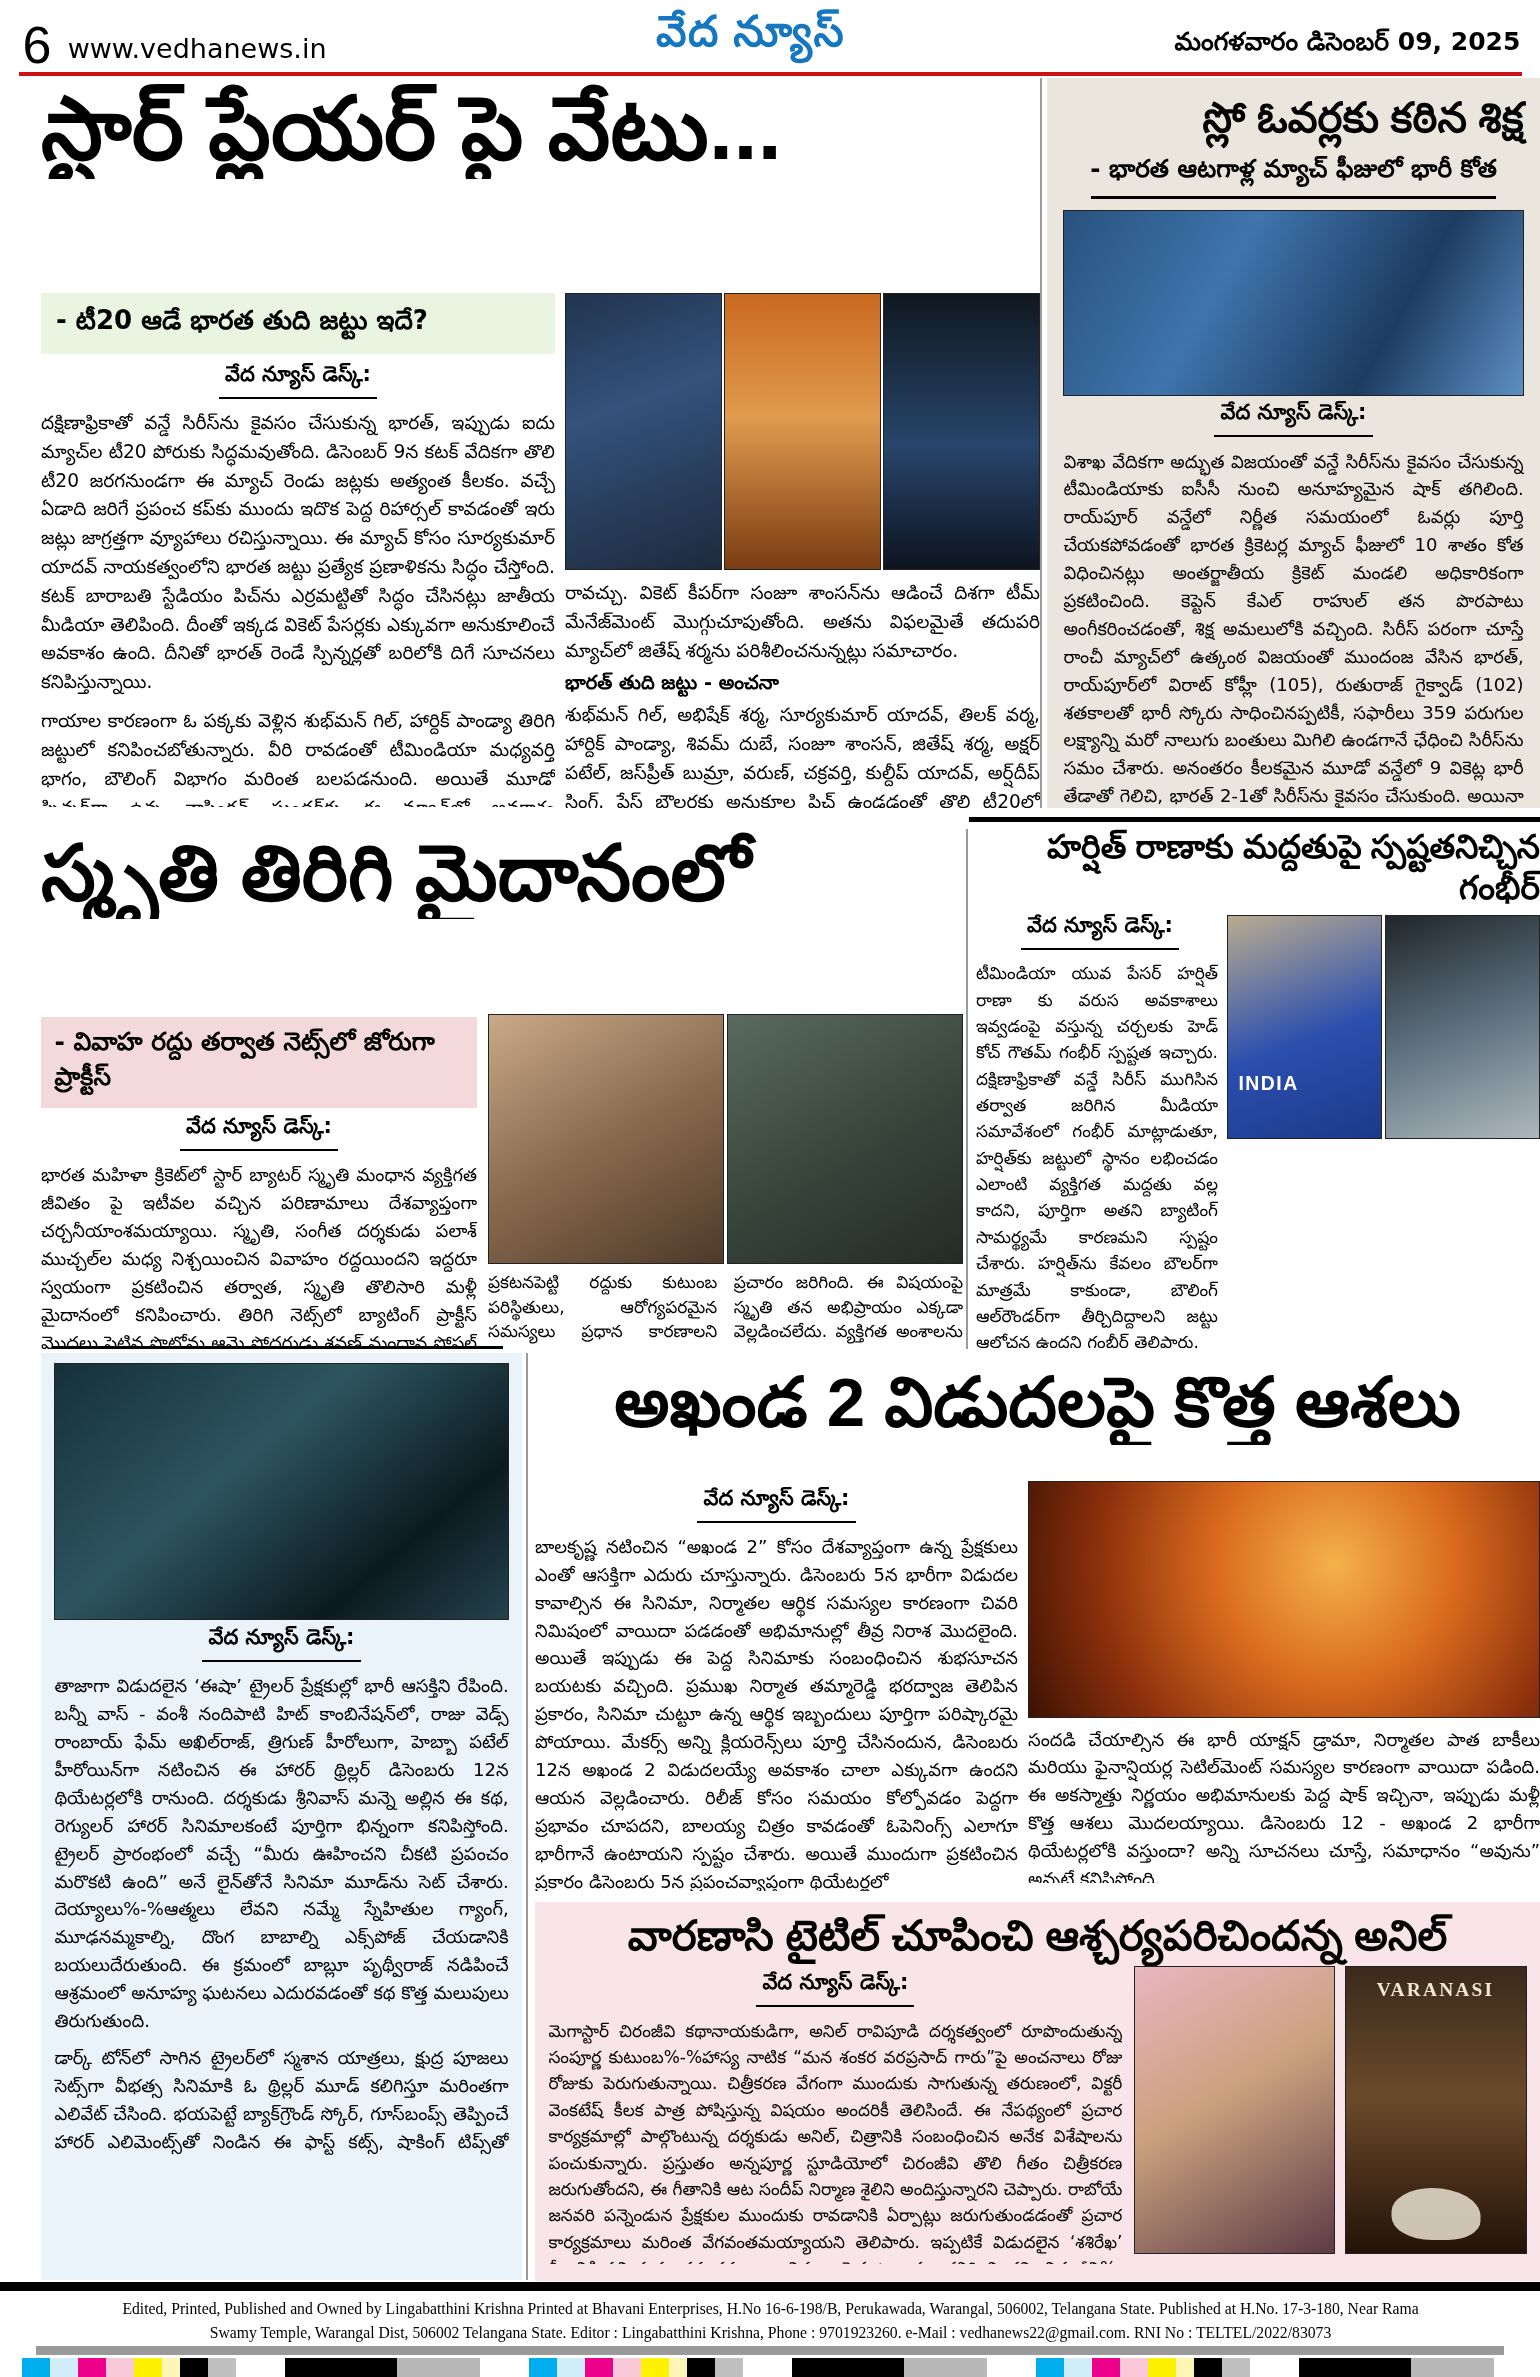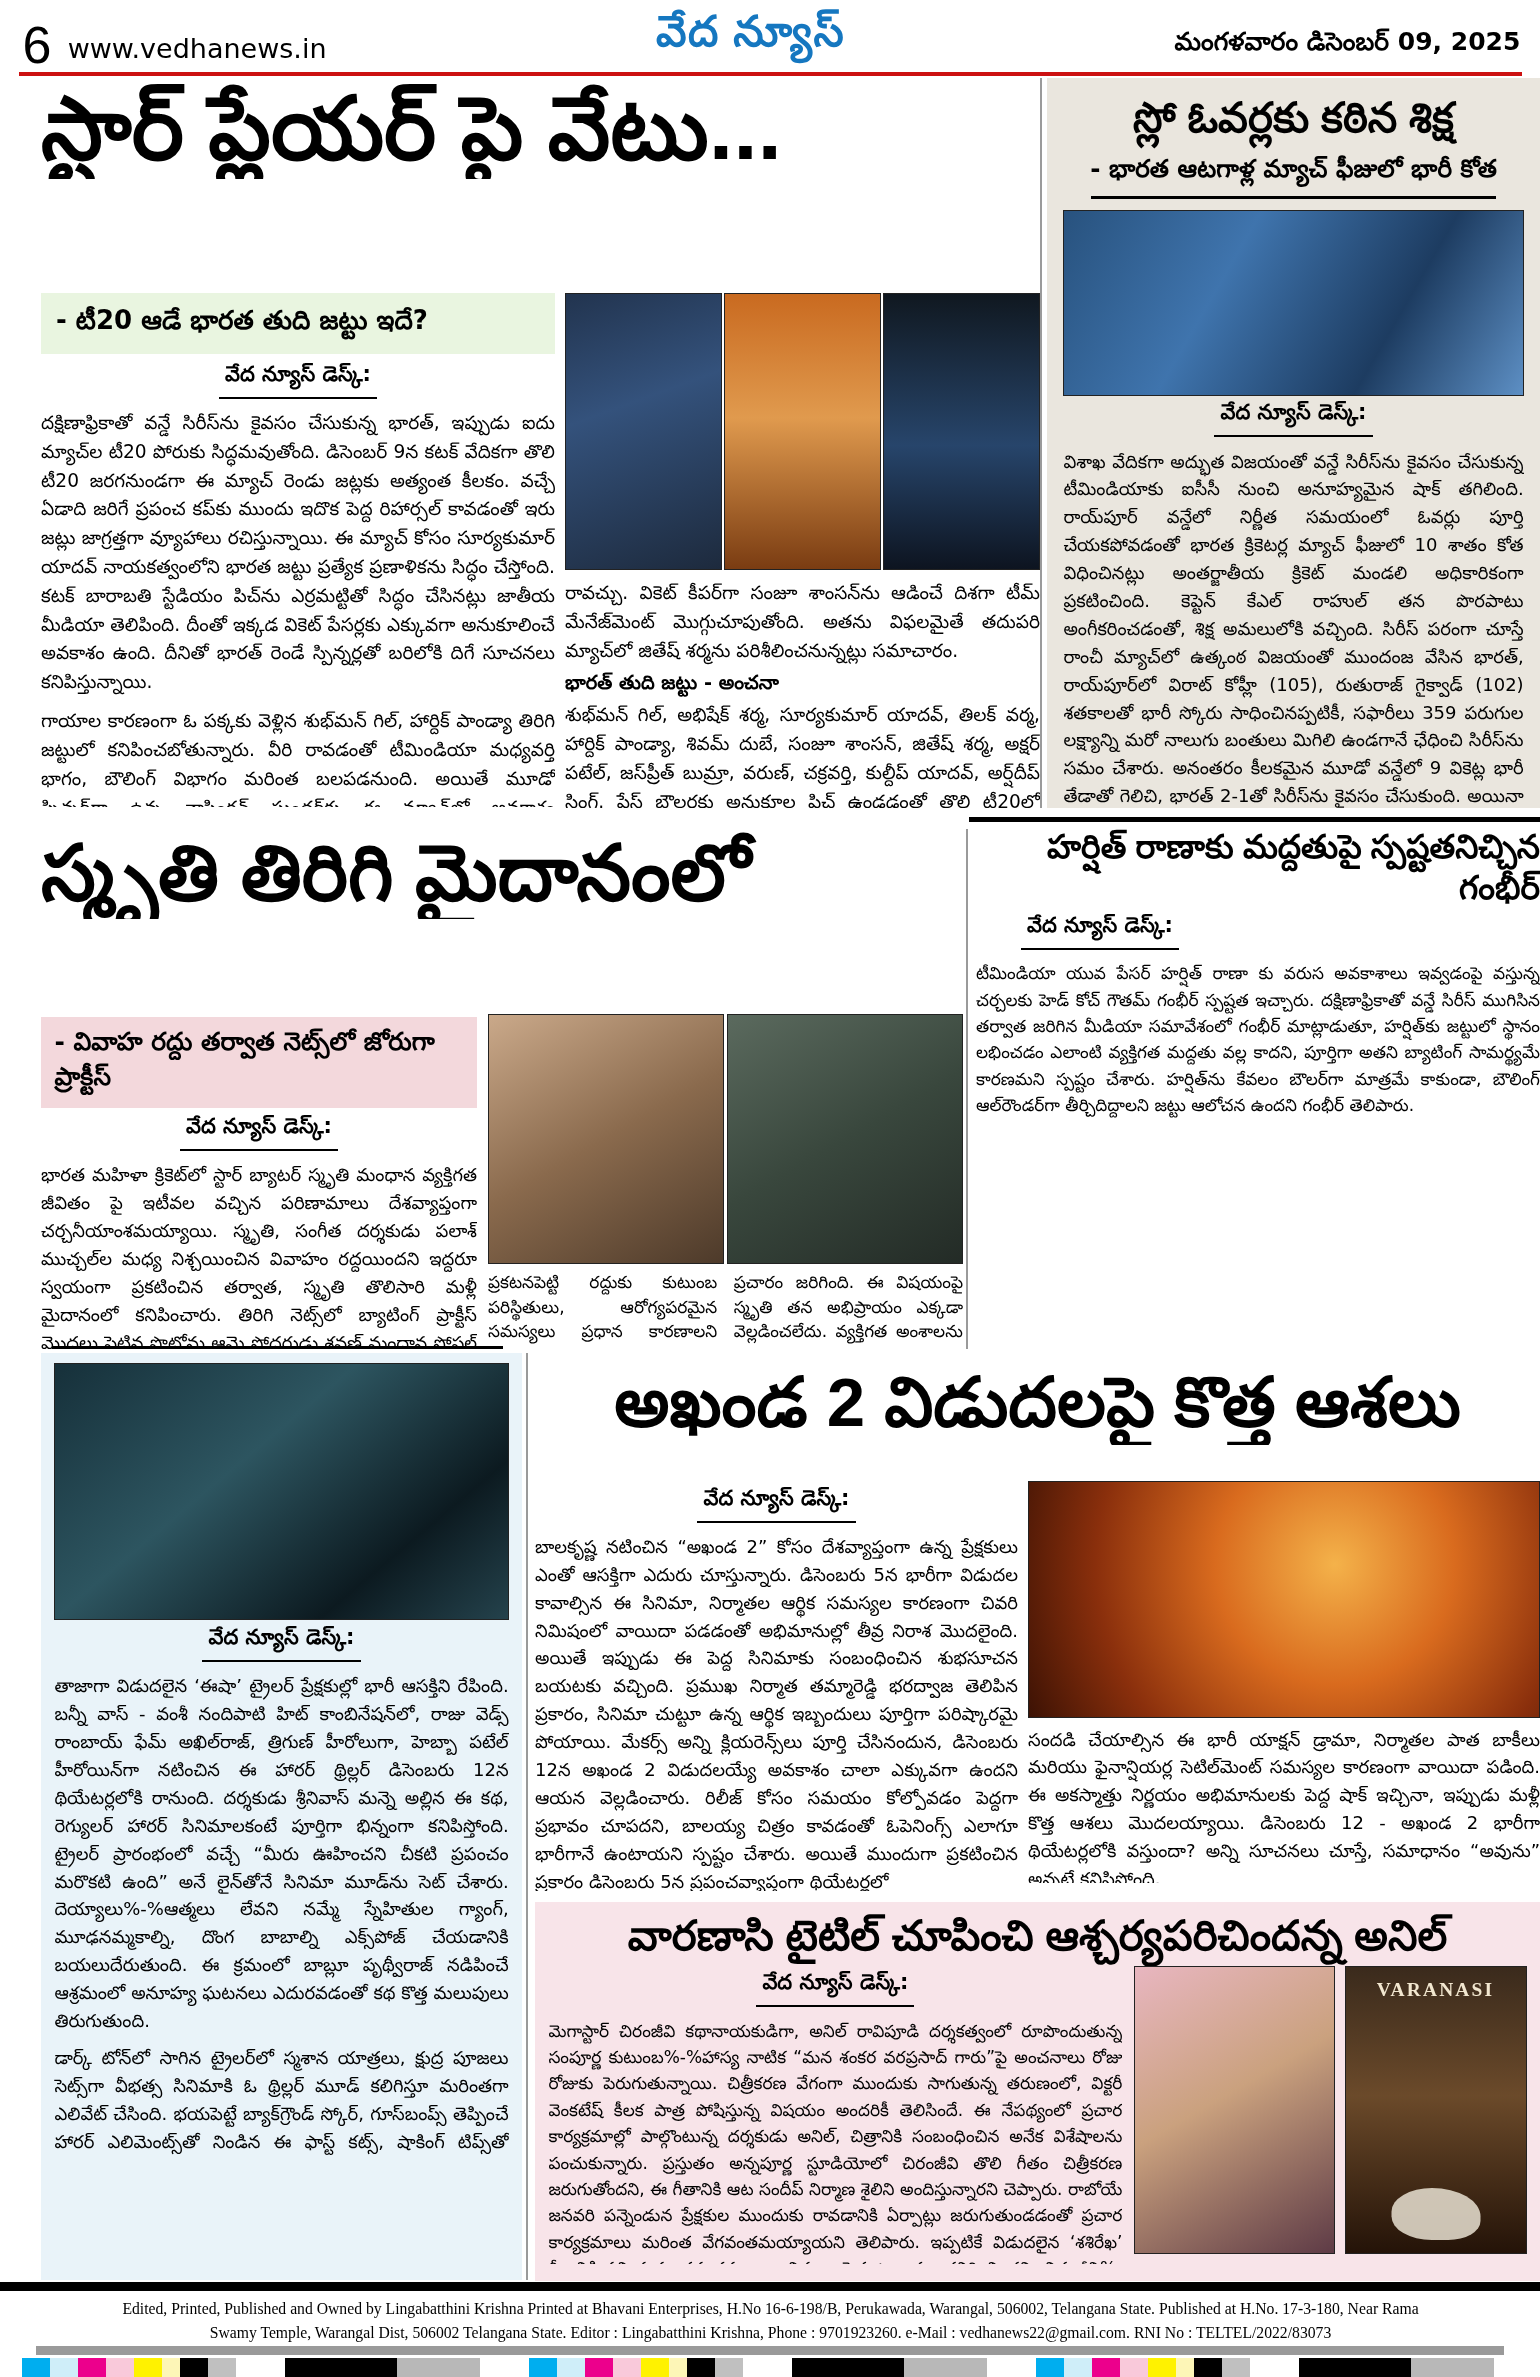--- a/index.html
+++ b/index.html
@@ -30,21 +30,21 @@
   .a1-photos{position:absolute;left:524px;top:215px;width:475px;height:277px;display:flex;gap:2.2px;}
   .a1-photos .photo{flex:1;height:100%;}
   .ph-crowd{background:linear-gradient(160deg,#22344f 0%,#34527c 40%,#1d2a3d 100%);}
   .ph-gill{background:linear-gradient(180deg,#c96a20 0%,#e09a4e 45%,#7a3c12 100%);}
   .ph-blue-player{background:linear-gradient(180deg,#101820 0%,#27456b 55%,#0d1420 100%);}
   .a1-right{position:absolute;left:524px;top:501px;width:475px;height:230px;overflow:hidden;}
   .list-head{font-weight:bold;font-size:19.4px;margin:6px 0 3px 0;}
   
   .a2{position:absolute;left:1047px;top:78px;width:493px;height:730px;background:#eae6de;
       padding:15px 16.4px;overflow:hidden;}
-  .a2 .head{font-size:42px;font-weight:bold;text-align:center;line-height:1.2;
+  .a2 .head{font-size:42px;font-weight:bold;text-align:right;line-height:1.2;
             font-family:"Liberation Sans",sans-serif;}
   .a2 .sub{font-size:24.6px;font-weight:bold;text-align:center;margin-top:10.4px;}
   .a2 .sub-rule{width:88%;height:3px;background:#000;margin:7.5px auto 10.4px auto;}
   .ph-team{width:100%;height:186px;background:linear-gradient(120deg,#28527e 0%,#3f74ad 35%,#1d3c61 70%,#5d8fc4 100%);}
   .a2 .body-text{font-size:18px;margin-top:4.5px;}
   
   .a3{position:absolute;left:41px;top:829px;width:923px;height:520px;overflow:hidden;}
   .a3 .head{font-size:78px;font-weight:bold;line-height:1.15;white-space:nowrap;overflow:hidden;
             font-family:"Liberation Sans",sans-serif;}
   .a3-left{position:absolute;left:0;top:188px;width:436px;height:332px;overflow:hidden;}
@@ -164,20 +164,26 @@
       <div class="photo ph-selfie"></div>
       <div class="photo ph-nets"></div>
     </div>
     <div class="a3-under">ప్రకటనపెట్టి రద్దుకు కుటుంబ పరిస్థితులు, ఆరోగ్యపరమైన సమస్యలు ప్రధాన కారణాలని ప్రచారం జరిగింది. ఈ విషయంపై స్మృతి తన అభిప్రాయం ఎక్కడా వెల్లడించలేదు. వ్యక్తిగత అంశాలను పక్కనపెట్టి మైదానంపై పూర్తి దృష్టి పెట్టిన స్మృతి తీరును క్రీడాభిమానులు ప్రశంసిస్తున్నారు. భారత జట్టు తరఫున ఈ సిరీస్‌లో స్మృతి మరోసారి మెరుస్తుందని నమ్మకం అభిమానుల్లో కనబడుతోంది.</div>
   </div>
 
   <div class="vdiv" style="left:966px;top:829px;height:520px;"></div>
 
   <div class="a4">
     <div class="head">హర్షిత్ రాణాకు మద్దతుపై స్పష్టతనిచ్చిన గంభీర్</div>
+    <div class="a4-photos">
+      <div class="photo ph-gambhir">
+        <span class="jersey">INDIA</span>
+      </div>
+      <div class="photo ph-harshit"></div>
+    </div>
     <span class="byline" style="text-align:left;margin-left:45px;"><b>వేద న్యూస్ డెస్క్:</b></span>
     <div class="body-text" style="height:388px;">
       <p style="margin:0 0 9px 0;">టీమిండియా యువ పేసర్ హర్షిత్ రాణా కు వరుస అవకాశాలు ఇవ్వడంపై వస్తున్న చర్చలకు హెడ్ కోచ్ గౌతమ్ గంభీర్ స్పష్టత ఇచ్చారు. దక్షిణాఫ్రికాతో వన్డే సిరీస్ ముగిసిన తర్వాత జరిగిన మీడియా సమావేశంలో గంభీర్ మాట్లాడుతూ, హర్షిత్‌కు జట్టులో స్థానం లభించడం ఎలాంటి వ్యక్తిగత మద్దతు వల్ల కాదని, పూర్తిగా అతని బ్యాటింగ్ సామర్థ్యమే కారణమని స్పష్టం చేశారు. హర్షిత్‌ను కేవలం బౌలర్‌గా మాత్రమే కాకుండా, బౌలింగ్ ఆల్‌రౌండర్‌గా తీర్చిదిద్దాలని జట్టు ఆలోచన ఉందని గంభీర్ తెలిపారు.</p>
 
     </div>
   </div>
 
   <div class="hline" style="left:52px;top:1346px;width:451px;height:3px;"></div>
 
   <div class="a5">

